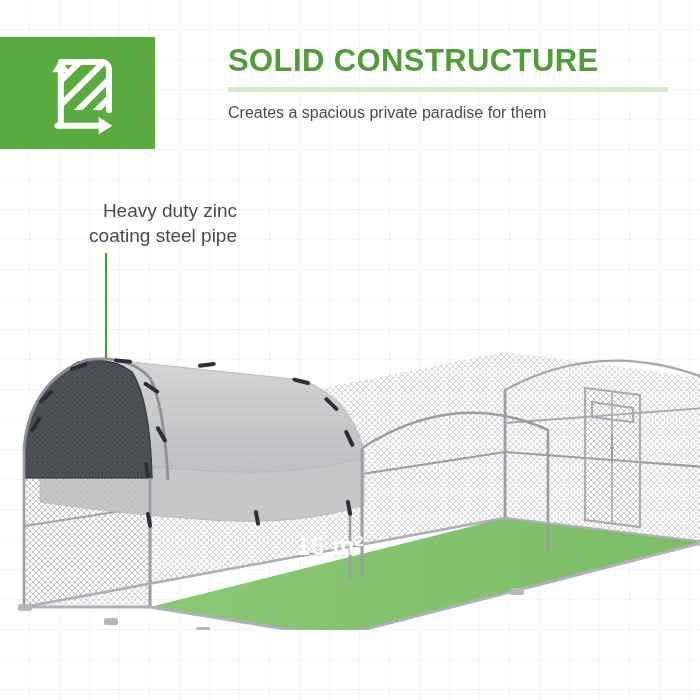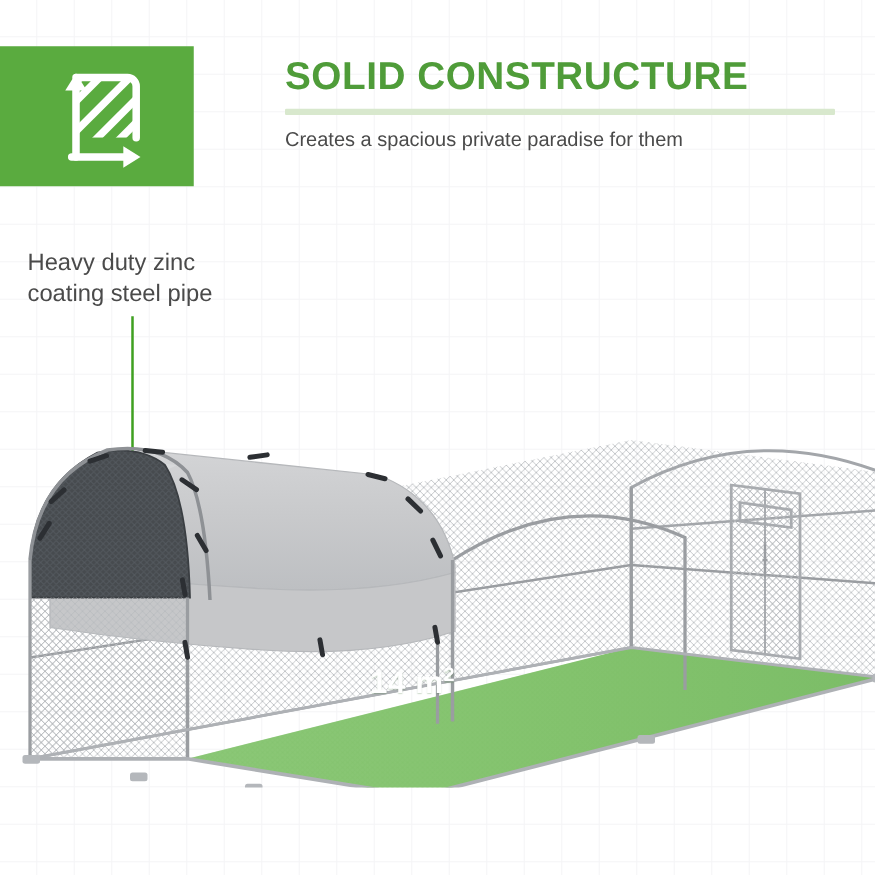--- a/index.html
+++ b/index.html
@@ -71,21 +71,21 @@
   #callout {
     position: absolute;
     left: 22px; top: 198px;
     width: 215px;
   }
   #callout-text {
     font-size: 19px;
     color: #4a4a4a;
     line-height: 1.32;
     white-space: pre-line;
-    text-align: left;
+    text-align: right;
   }
   #leader-line {
     position: absolute;
     left: 105px; top: 253px;
     width: 2px; height: 126px;
     background: #3fa021;
   }
   #leader-dot {
     position: absolute;
     left: 99px; top: 375px;
@@ -331,16 +331,16 @@
             <rect x="340" y="175" width="16" height="4" rx="2"></rect>
           </g>
         <g transform="rotate(80 148 190)">
             <rect x="140" y="187" width="16" height="4" rx="2"></rect>
           </g>
       </g>
     </svg>
   </div>
 
   <div id="area-label">
-    <span>14</span><span>&nbsp;</span><span>m</span><sup>2</sup>
+    <span>16</span><span>&nbsp;</span><span>m</span><sup>2</sup>
   </div>
 
 </div>
 
 </body></html>

